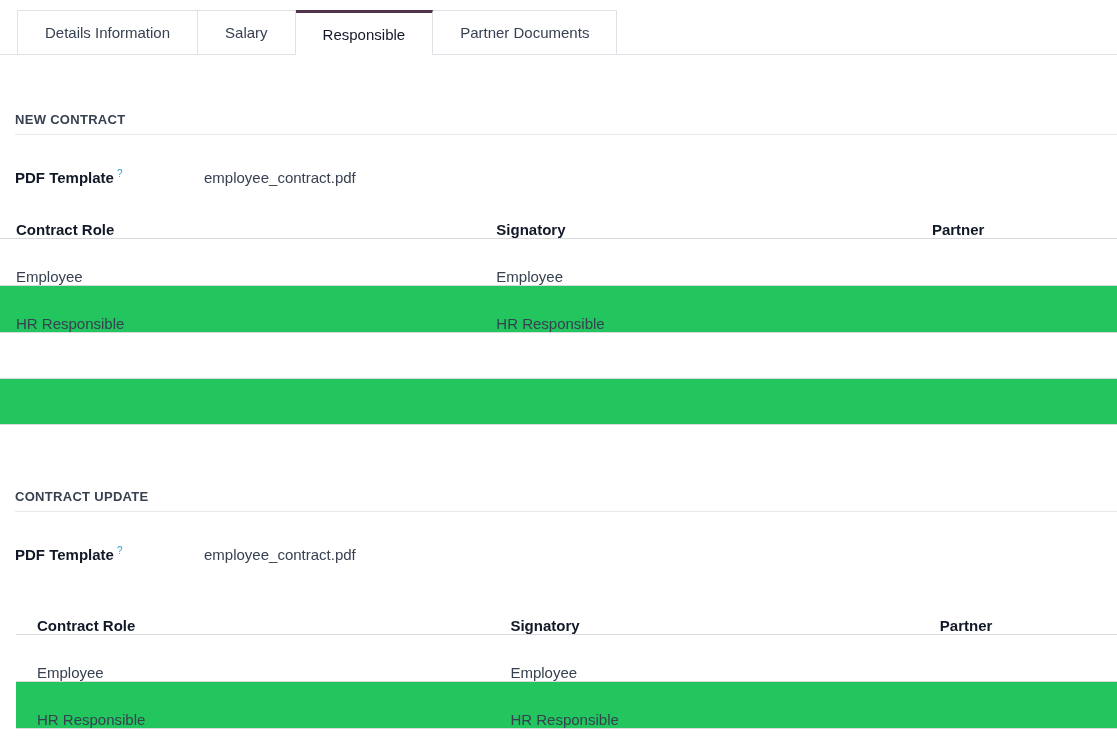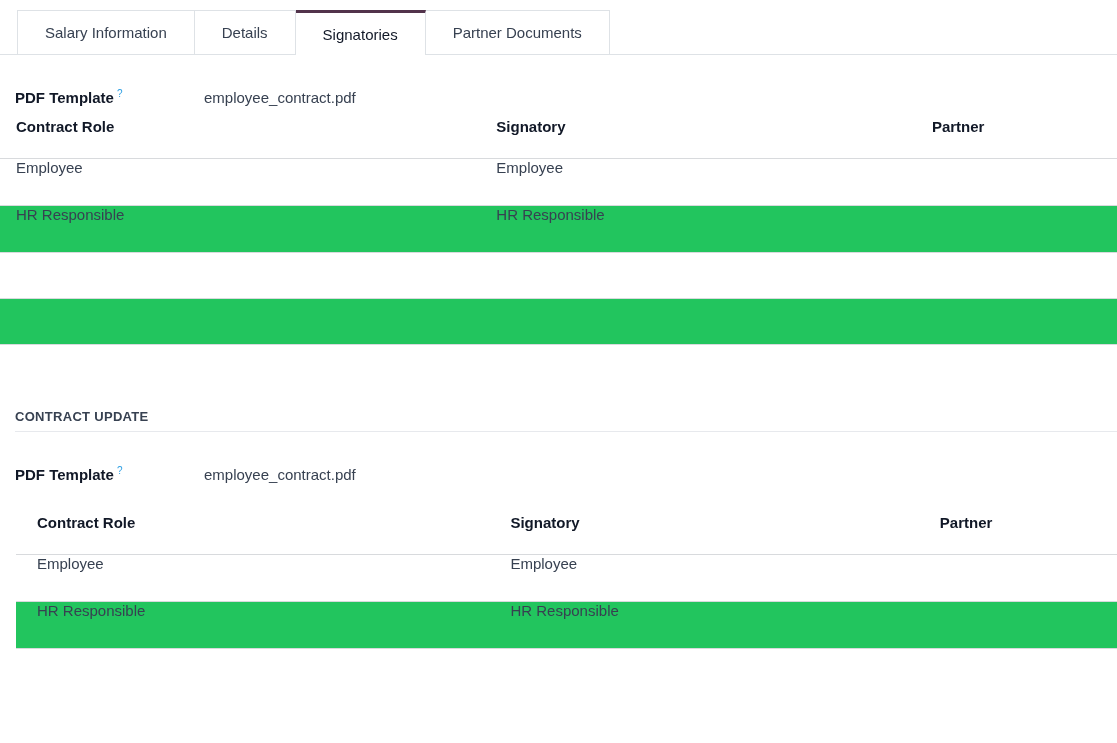--- a/index.html
+++ b/index.html
@@ -79,21 +79,21 @@
     vertical-align: super;
     line-height: 1;
     cursor: pointer;
   }
   .field-value { color: #374151; margin-left: 41px; }
 
   
   .o-table { font-size: 15px; }
   .o-row {
     display: flex;
-    align-items: flex-start;
+    align-items: flex-end;
     box-sizing: border-box;
     border-bottom: 1px solid #d8dadd;
     height: 47px;
     background: #ffffff;
   }
   .o-row.head {
     height: 41px;
     font-weight: 700;
     color: #111827;
   }
@@ -105,27 +105,28 @@
   .c3 { flex: 1; }
 
   .t1 { margin-top: 10px; }
   .t2 { margin-top: 29px; margin-left: 16px; }
   .t2 .cell { padding-left: 21px; }
 </style>
 </head>
 <body>
 
 <div class="tabbar">
-  <div class="tab">Salary Information</div>
-  <div class="tab">Details</div>
-  <div class="tab active">Signatories</div>
+  <div class="tab">Details Information</div>
+  <div class="tab">Salary</div>
+  <div class="tab active">Responsible</div>
   <div class="tab">Partner Documents</div>
 </div>
 
 <div class="section s1">
+  <h3 class="section-title">NEW CONTRACT</h3>
 
   <div class="field-row">
     <span class="field-label-wrap"><span class="field-label">PDF Template</span><sup class="help-mark">?</sup></span>
     <span class="field-value">employee_contract.pdf</span>
   </div>
 
   <div class="o-table t1">
     <div class="o-row head">
       <div class="cell c1">Contract Role</div>
       <div class="cell c2">Signatory</div>

